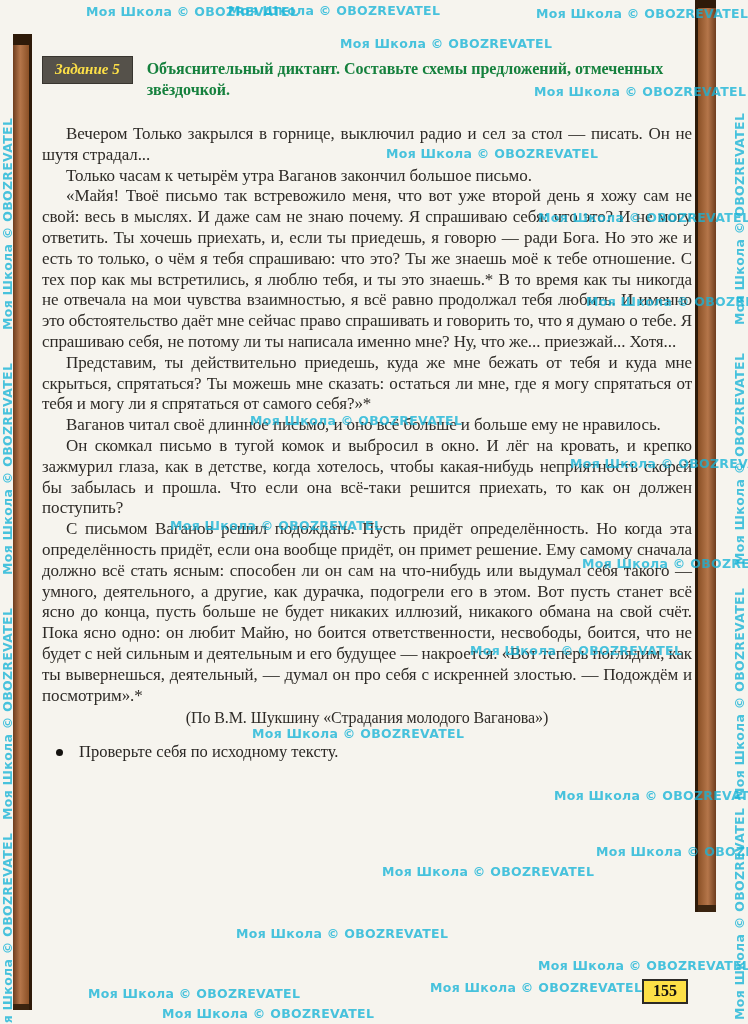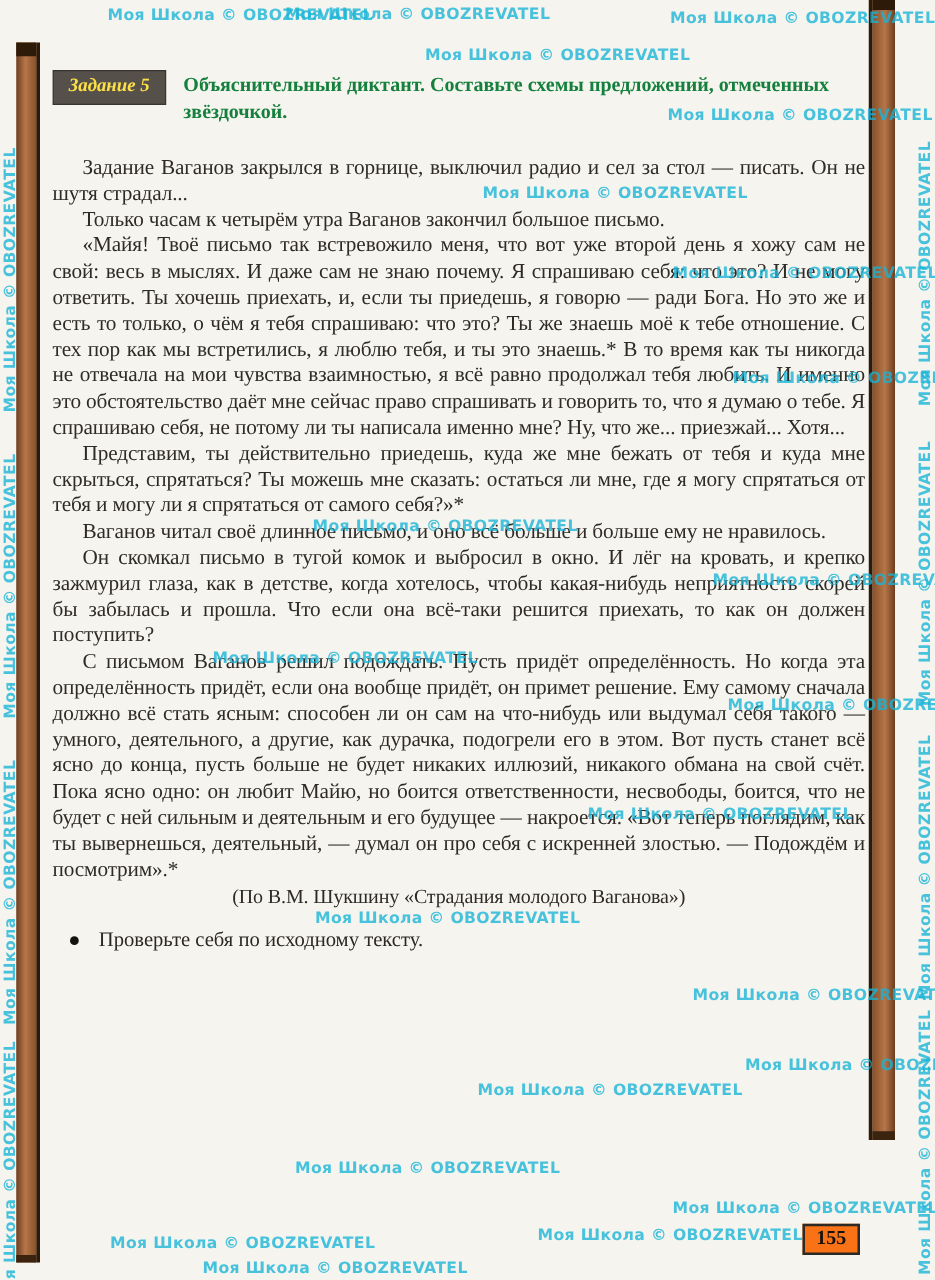--- a/index.html
+++ b/index.html
@@ -55,21 +55,21 @@
 
   .check-note {
     margin-top: 13px; padding-left: 14px;
     display: flex; align-items: center; gap: 16px;
     font-size: 16.5px; color: #2a2724;
   }
   .bullet { width: 7px; height: 7px; background: #14120f; border-radius: 50%; flex: 0 0 auto; }
 
   .page-num {
     position: absolute; left: 642px; top: 979px;
-    border: 2px solid #2c2a26; background: #f97316;
+    border: 2px solid #2c2a26; background: #fde047;
     padding: 1px 9px 2px;
     font-weight: bold; font-size: 16px; color: #14120f;
   }
 
   #watermark-layer { position: absolute; inset: 0; pointer-events: none; z-index: 5; }
   .wm {
     position: absolute;
     font-family: "DejaVu Sans", sans-serif;
     font-weight: bold; font-size: 12.5px;
     white-space: nowrap; letter-spacing: 0.3px;
@@ -86,21 +86,21 @@
   <div id="right-bar" class="side-bar"></div>
 
   <div class="content">
 
     <div class="task-row">
       <div class="task-label">Задание 5</div>
       <div class="task-heading">Объяснительный диктант. Составьте схемы предложений, отмеченных звёздочкой.</div>
     </div>
 
     <div class="body-text">
-      <p>Задание Ваганов закрылся в горнице, выключил радио и сел за стол — писать. Он не шутя страдал...</p>
+      <p>Вечером Только закрылся в горнице, выключил радио и сел за стол — писать. Он не шутя страдал...</p>
       <p>Только часам к четырём утра Ваганов закончил большое письмо.</p>
       <p>«Майя! Твоё письмо так встревожило меня, что вот уже второй день я хожу сам не свой: весь в мыслях. И даже сам не знаю почему. Я спрашиваю себя: что это? И не могу ответить. Ты хочешь приехать, и, если ты приедешь, я говорю — ради Бога. Но это же и есть то только, о чём я тебя спрашиваю: что это? Ты же знаешь моё к тебе отношение. С тех пор как мы встретились, я люблю тебя, и ты это знаешь.* В то время как ты никогда не отвечала на мои чувства взаимностью, я всё равно продолжал тебя любить. И именно это обстоятельство даёт мне сейчас право спрашивать и говорить то, что я думаю о тебе. Я спрашиваю себя, не потому ли ты написала именно мне? Ну, что же... приезжай... Хотя...</p>
       <p>Представим, ты действительно приедешь, куда же мне бежать от тебя и куда мне скрыться, спрятаться? Ты можешь мне сказать: остаться ли мне, где я могу спрятаться от тебя и могу ли я спрятаться от самого себя?»*</p>
       <p>Ваганов читал своё длинное письмо, и оно всё больше и больше ему не нравилось.</p>
       <p>Он скомкал письмо в тугой комок и выбросил в окно. И лёг на кровать, и крепко зажмурил глаза, как в детстве, когда хотелось, чтобы какая-нибудь неприятность скорей бы забылась и прошла. Что если она всё-таки решится приехать, то как он должен поступить?</p>
       <p>С письмом Ваганов решил подождать. Пусть придёт определённость. Но когда эта определённость придёт, если она вообще придёт, он примет решение. Ему самому сначала должно всё стать ясным: способен ли он сам на что-нибудь или выдумал себя такого — умного, деятельного, а другие, как дурачка, подогрели его в этом. Вот пусть станет всё ясно до конца, пусть больше не будет никаких иллюзий, никакого обмана на свой счёт. Пока ясно одно: он любит Майю, но боится ответственности, несвободы, боится, что не будет с ней сильным и деятельным и его будущее — накроется. «Вот теперь поглядим, как ты вывернешься, деятельный, — думал он про себя с искренней злостью. — Подождём и посмотрим».*</p>
       <p class="attribution">(По В.М. Шукшину «Страдания молодого Ваганова»)</p>
     </div>
 
     <div class="check-note">

